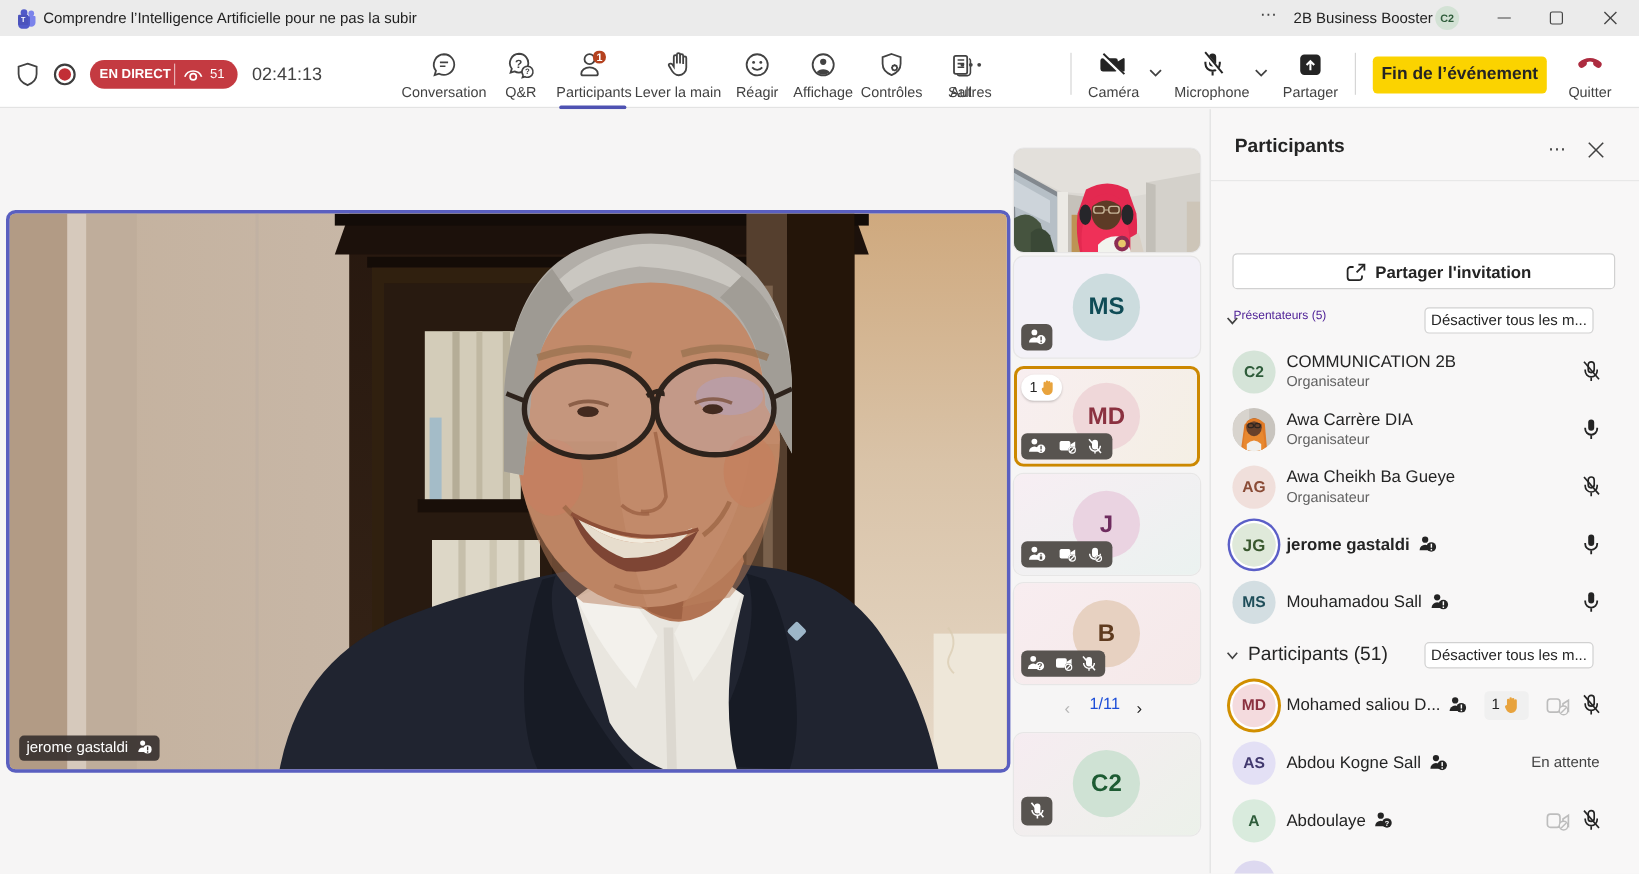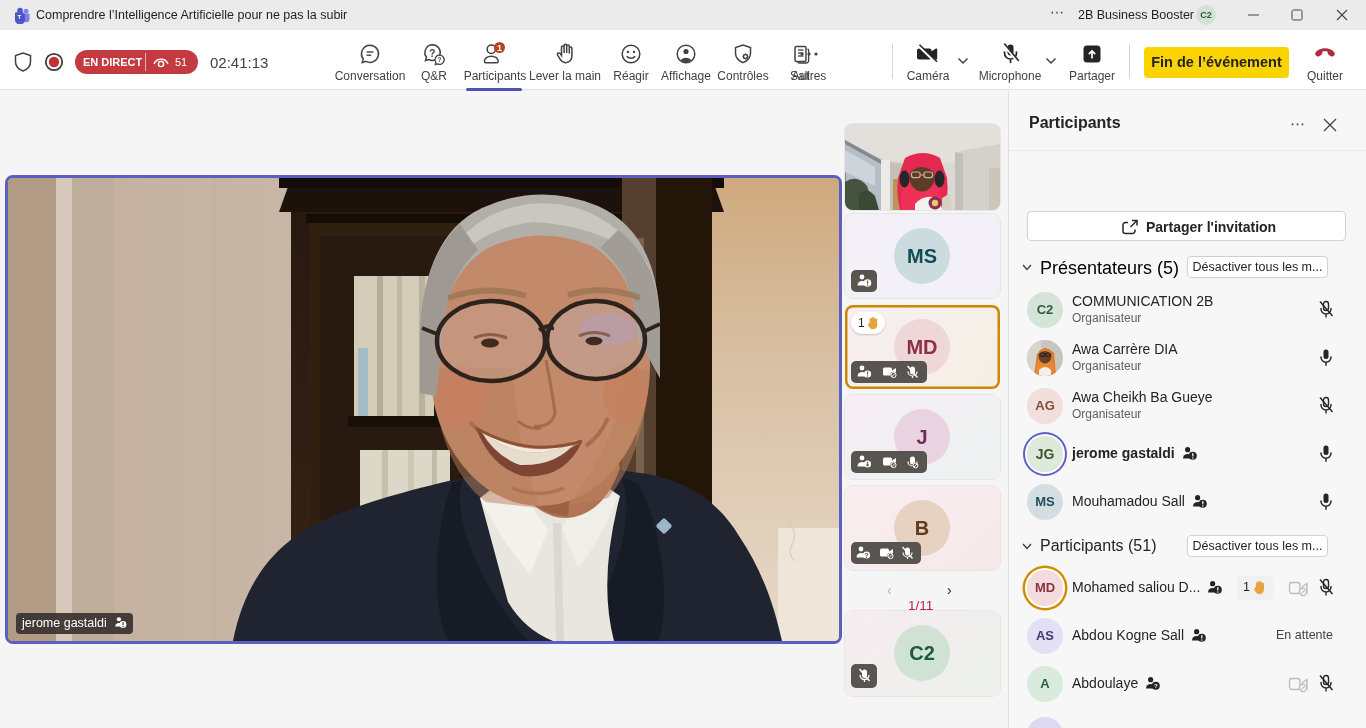--- a/index.html
+++ b/index.html
@@ -415,21 +415,21 @@
             <line x1="32.6" y1="11.9" x2="36.4" y2="8.1" stroke="#fff" stroke-width="1"></line>
           <rect x="49" y="1.5" width="5" height="8" rx="2.5" fill="#fff"></rect>
             <path d="M47 6.5a4.5 4.5 0 0 0 9 0" fill="none" stroke="#fff" stroke-width="1.2"></path>
             <line x1="51.5" y1="11" x2="51.5" y2="13" stroke="#fff" stroke-width="1.2"></line>
             <line x1="46.5" y1="1" x2="56.5" y2="12.5" stroke="#fff" stroke-width="1.3"></line>
         </svg>
       </div>
     </div>
     <div style="position:absolute;left:0;top:488px;width:155px;height:24px;text-align:center">
       <span style="position:absolute;left:42px;top:3px;font-size:14px;color:#b5b5b5">‹</span>
-      <span style="position:absolute;left:63px;top:19px;font-size:13.5px;color:#be185d">1/11</span>
+      <span style="position:absolute;left:63px;top:0;font-size:13.5px;color:#1d4ed8">1/11</span>
       <span style="position:absolute;left:102px;top:3px;font-size:14px;color:#242424">›</span>
     </div>
     <div class="tile" style="top:520px;height:85px;background:linear-gradient(140deg,#f6ecf1,#ecf1ea)">
       <div class="avatar-big" style="background:#cfe2d4;color:#1d5b33">C2</div>
       <div style="position:absolute;left:6px;bottom:8px;width:26px;height:24px;background:#585450;border-radius:5px">
         <svg width="16" height="16" viewBox="0 0 16 16" style="position:absolute;left:5px;top:4px">
           <rect x="6" y="1.5" width="5" height="8.5" rx="2.5" fill="#fff"></rect>
             <path d="M4 7a4.5 4.5 0 0 0 9 0" fill="none" stroke="#fff" stroke-width="1.3"></path>
             <line x1="8.5" y1="11.5" x2="8.5" y2="14" stroke="#fff" stroke-width="1.3"></line>
             <line x1="3.5" y1="1" x2="13.5" y2="13" stroke="#fff" stroke-width="1.4"></line>
@@ -453,21 +453,21 @@
           <path d="M8 4.5H5.5A2.5 2.5 0 0 0 3 7v6a2.5 2.5 0 0 0 2.5 2.5h7A2.5 2.5 0 0 0 15 13v-1.5" fill="none" stroke="#242424" stroke-width="1.5"></path>
           <path d="M12 2.5h5v5" fill="none" stroke="#242424" stroke-width="1.5"></path>
           <path d="M17 2.5l-6.5 6.5" fill="none" stroke="#242424" stroke-width="1.5"></path>
         </svg>
       <span style="position:absolute;left:118px;top:7px;font-size:14px;font-weight:bold;color:#242424">Partager l'invitation</span>
     </div>
 
     <svg width="12" height="12" viewBox="0 0 12 12" style="position:absolute;left:13px;top:170px">
         <path d="M2 4 L6 8.5 L10 4" fill="none" stroke="#424242" stroke-width="1.4"></path>
       </svg>
-    <div style="position:absolute;left:32px;top:167px;font-size:18px;color:#000000">Présentateurs (5)</div>
+    <div style="position:absolute;left:20px;top:167px;font-size:10px;color:#4c1d95">Présentateurs (5)</div>
     <div style="position:absolute;left:179px;top:165px;width:141px;height:22px;background:#fff;border:1px solid #d1d1d1;border-radius:4px;font-size:12.5px;color:#242424;text-align:center;line-height:21px">Désactiver tous les m...</div>
 
     <div class="row" style="top:195px">
       <div class="av" style="background:#d5e4d8;color:#2e5c3a">C2</div>
       <div class="nm">COMMUNICATION 2B</div>
       <div class="sub">Organisateur</div>
       <svg width="20" height="20" viewBox="0 0 20 20" style="position:absolute;left:308px;top:14px">
           <rect x="7.5" y="1.5" width="5" height="9" rx="2.5" fill="none" stroke="#242424" stroke-width="1.4"></rect>
           <path d="M5 8v1a5 5 0 0 0 10 0V8" fill="none" stroke="#242424" stroke-width="1.4"></path>
           <line x1="10" y1="14.5" x2="10" y2="17.5" stroke="#242424" stroke-width="1.4"></line>

